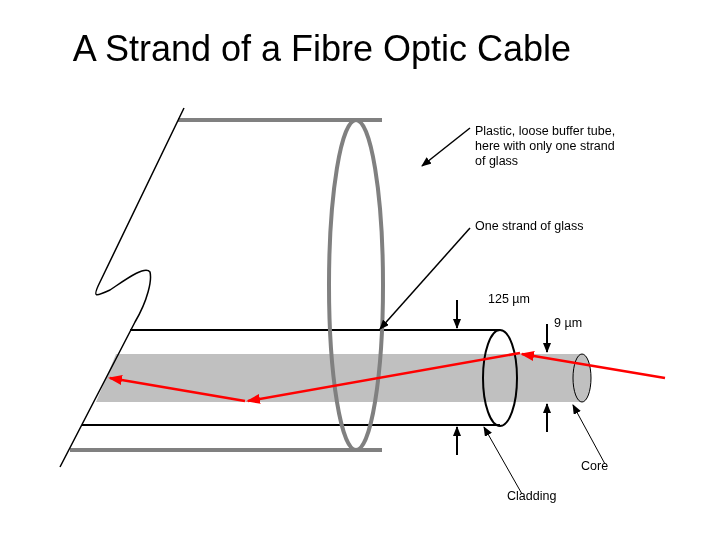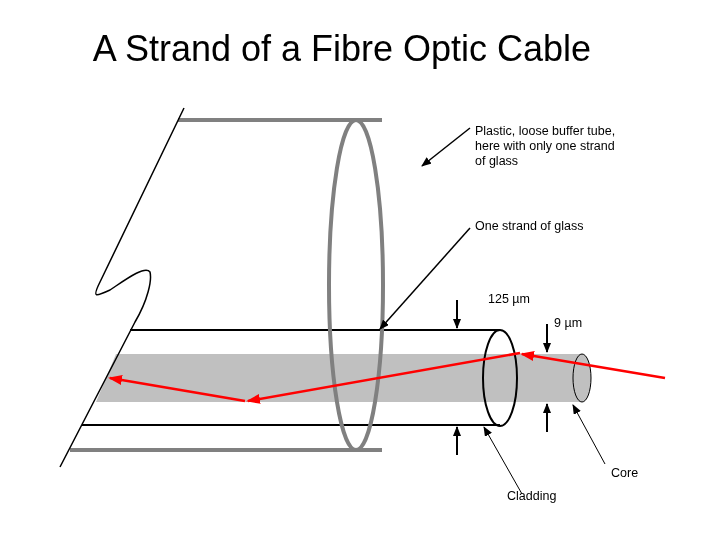--- a/index.html
+++ b/index.html
@@ -1,17 +1,17 @@
 <!DOCTYPE html>
 <html><head>
 <meta charset="utf-8">
 <style>
   html, body { margin: 0; padding: 0; background: #ffffff; }
   body { width: 720px; height: 540px; position: relative; overflow: hidden; font-family: "Liberation Sans", sans-serif; }
-  .title { position: absolute; left: 0; top: 28px; width: 644px; text-align: center; font-size: 36px; color: #000; padding-left: 20px; }
+  .title { position: absolute; left: 0; top: 28px; width: 644px; text-align: center; font-size: 36px; color: #000; }
   .label { position: absolute; font-size: 12.5px; line-height: 15px; color: #000000; white-space: pre-line; }
   svg { position: absolute; left: 0; top: 0; }
 </style>
 </head>
 <body>
 
 <div class="title">A Strand of a Fibre Optic Cable</div>
 
 <svg width="720" height="540" viewBox="0 0 720 540">
   <defs>
@@ -54,14 +54,14 @@
   <line x1="605" y1="464" x2="573" y2="405" stroke="#000" stroke-width="1" marker-end="url(#arrBlack)"></line>
   <line x1="522" y1="494" x2="484" y2="427" stroke="#000" stroke-width="1" marker-end="url(#arrBlack)"></line>
 </svg>
 
 <div class="label" style="left:475px; top:124px;">Plastic, loose buffer tube,
 here with only one strand
 of glass</div>
 <div class="label" style="left:475px; top:219px;text-align:center;">One strand of glass</div>
 <div class="label" style="left:488px; top:292px;text-align:center;">125 µm</div>
 <div class="label" style="left:554px; top:316px;">9 µm</div>
-<div class="label" style="left:611px; top:459px;margin-top:7px;">Core</div>
+<div class="label" style="left:581px; top:459px;">Core</div>
 <div class="label" style="left:507px; top:489px;">Cladding</div>
 
 </body></html>

